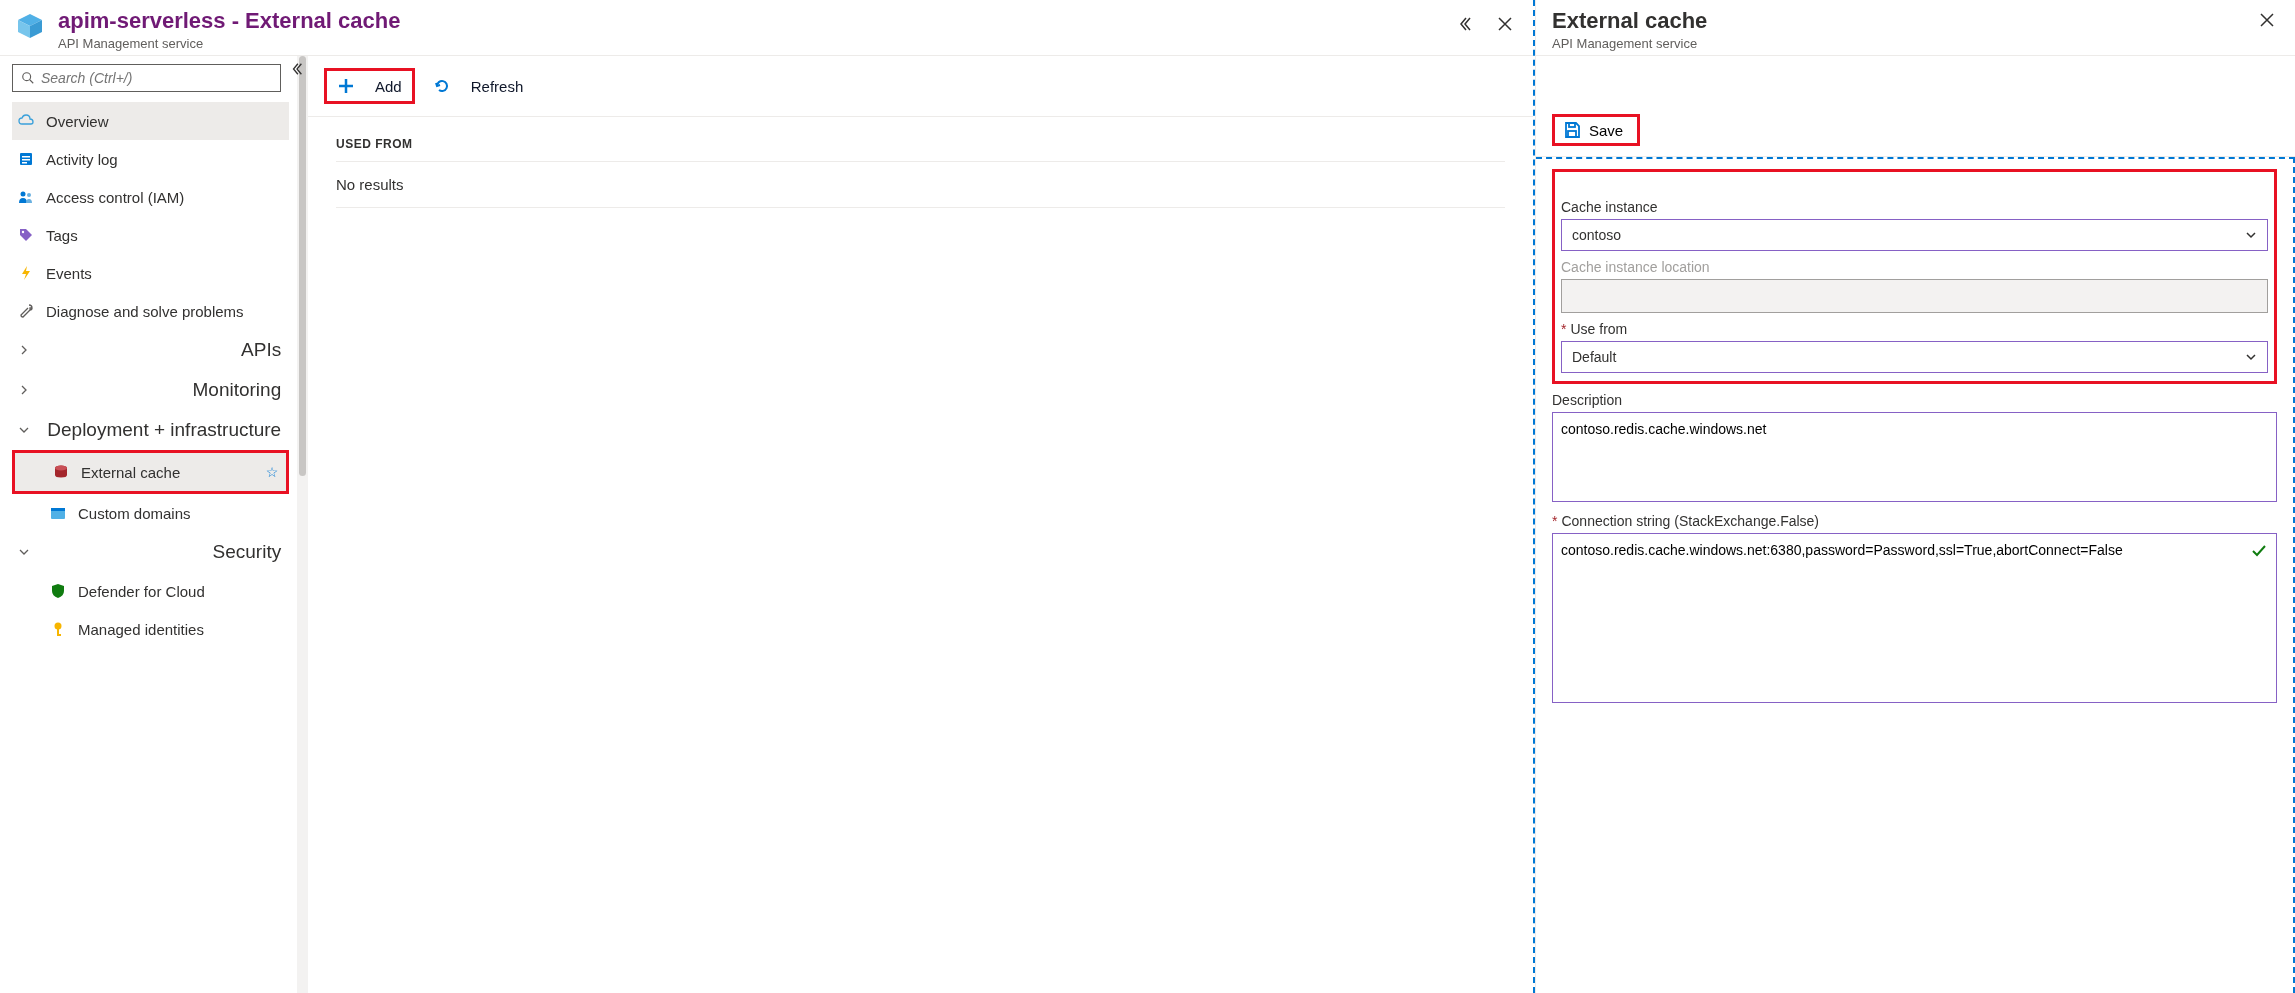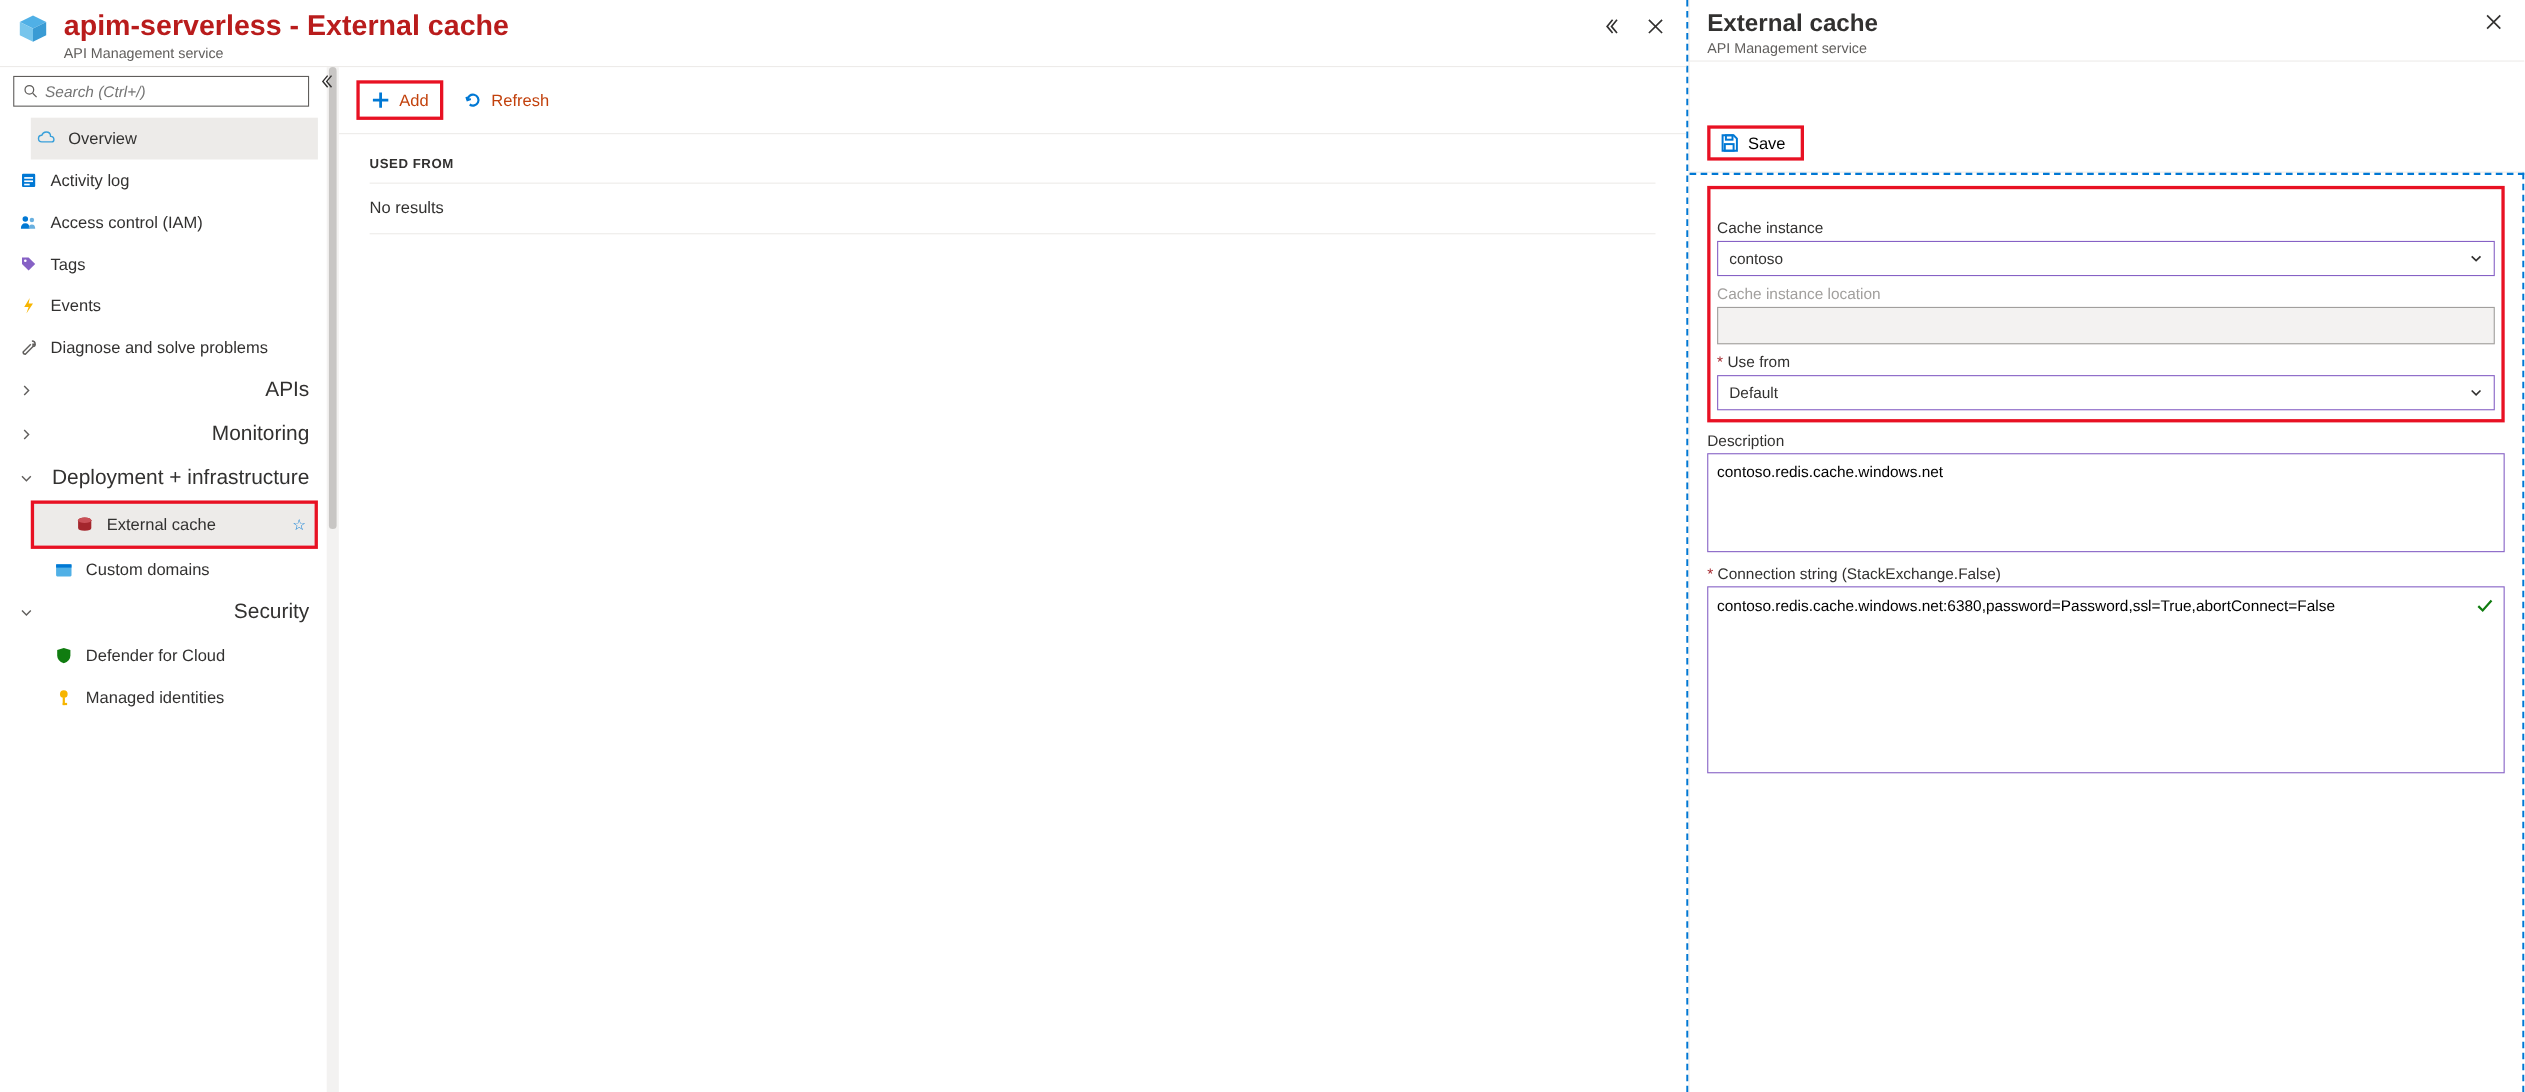--- a/index.html
+++ b/index.html
@@ -4,51 +4,51 @@
   <style>
     * { box-sizing: border-box; margin: 0; padding: 0; font-family: "Segoe UI", Arial, sans-serif; }
     body { background: #fff; color: #323130; font-size: 14px; overflow: hidden; }
     .app { display: flex; height: 100vh; }
 
     
     .main-panel { flex: 1; display: flex; flex-direction: column; border-right: 2px dashed #0078d4; }
     .header { display: flex; align-items: flex-start; padding: 8px 16px 4px 12px; border-bottom: 1px solid #edebe9; }
     .header-icon { width: 36px; height: 36px; margin-right: 10px; display: flex; align-items: center; justify-content: center; }
     .header-titles { flex: 1; }
-    .header-title { font-size: 26px; font-weight: 600; color: #b91c1c; }
+    .header-title { font-size: 22px; font-weight: 600; color: #701a75; }
     .header-subtitle { font-size: 13px; color: #605e5c; margin-top: 2px; }
     .header-actions { display: flex; gap: 16px; align-items: center; padding-top: 4px; }
     .header-action-btn { background: none; border: none; cursor: pointer; color: #323130; font-size: 18px; padding: 4px; }
 
     .body { display: flex; flex: 1; overflow: hidden; }
 
     
     .sidebar-wrap { position: relative; width: 308px; display: flex; }
     .collapse-btn { position: absolute; top: 6px; right: 4px; background: none; border: none; cursor: pointer; color: #323130; font-size: 14px; z-index: 2; }
     .sidebar { width: 328px; padding: 8px 8px 0 12px; overflow-y: auto; }
     .search-box { display: flex; align-items: center; border: 1px solid #605e5c; padding: 5px 8px; margin-bottom: 10px; margin-right: 8px; background: #fff; }
     .search-box input { border: none; outline: none; font-size: 14px; font-style: italic; color: #605e5c; flex: 1; background: transparent; }
     .search-icon { color: #605e5c; margin-right: 6px; font-size: 14px; }
 
     .nav { list-style: none; }
     .nav-item { display: flex; align-items: center; padding: 9px 8px 9px 4px; cursor: pointer; font-size: 15px; color: #323130; position: relative; }
-    .nav-item.selected { background: #edebe9; margin-left: 16px; }
+    .nav-item.selected { background: #edebe9; }
     .nav-item .nav-icon { width: 20px; height: 20px; margin-right: 10px; display: inline-flex; align-items: center; justify-content: center; font-size: 16px; flex-shrink: 0; }
     .nav-item.indent-1 { padding-left: 36px; }
     .nav-item.group { font-size: 19px; justify-content: space-between; }
     .nav-item .chev { width: 16px; margin-right: 6px; color: #605e5c; display: inline-flex; justify-content: center; }
     .nav-item .star { margin-left: auto; color: #0078d4; font-size: 14px; }
     .highlight-red { border: 3px solid #e81123; }
     .nav-scrollbar { width: 12px; background: #f3f2f1; position: relative; }
     .nav-thumb { position: absolute; left: 2px; right: 2px; top: 0; height: 420px; background: #c8c6c4; border-radius: 4px; }
 
     
     .content { flex: 1; display: flex; flex-direction: column; }
     .toolbar { display: flex; align-items: center; padding: 12px 16px; gap: 8px; border-bottom: 1px solid #edebe9; }
-    .toolbar-btn { display: flex; align-items: center; gap: 8px; background: none; border: none; cursor: pointer; font-size: 15px; color: #c2410c; padding: 6px 10px; }
+    .toolbar-btn { display: flex; align-items: center; gap: 20px; background: none; border: none; cursor: pointer; font-size: 15px; color: #0f172a; padding: 6px 10px; }
     .toolbar-btn .tb-icon { font-size: 18px; }
     .toolbar-btn.add .tb-icon { color: #0078d4; font-weight: bold; }
     .toolbar-btn.add { border: 3px solid #e81123; }
     .toolbar-btn.refresh .tb-icon { color: #0078d4; }
 
     .list-area { padding: 20px 28px; }
     .list-header { font-size: 12px; font-weight: 600; letter-spacing: 0.5px; color: #323130; padding-bottom: 10px; border-bottom: 1px solid #edebe9; }
     .list-row { padding: 14px 0; border-bottom: 1px solid #edebe9; font-size: 15px; color: #323130; }
 
     

